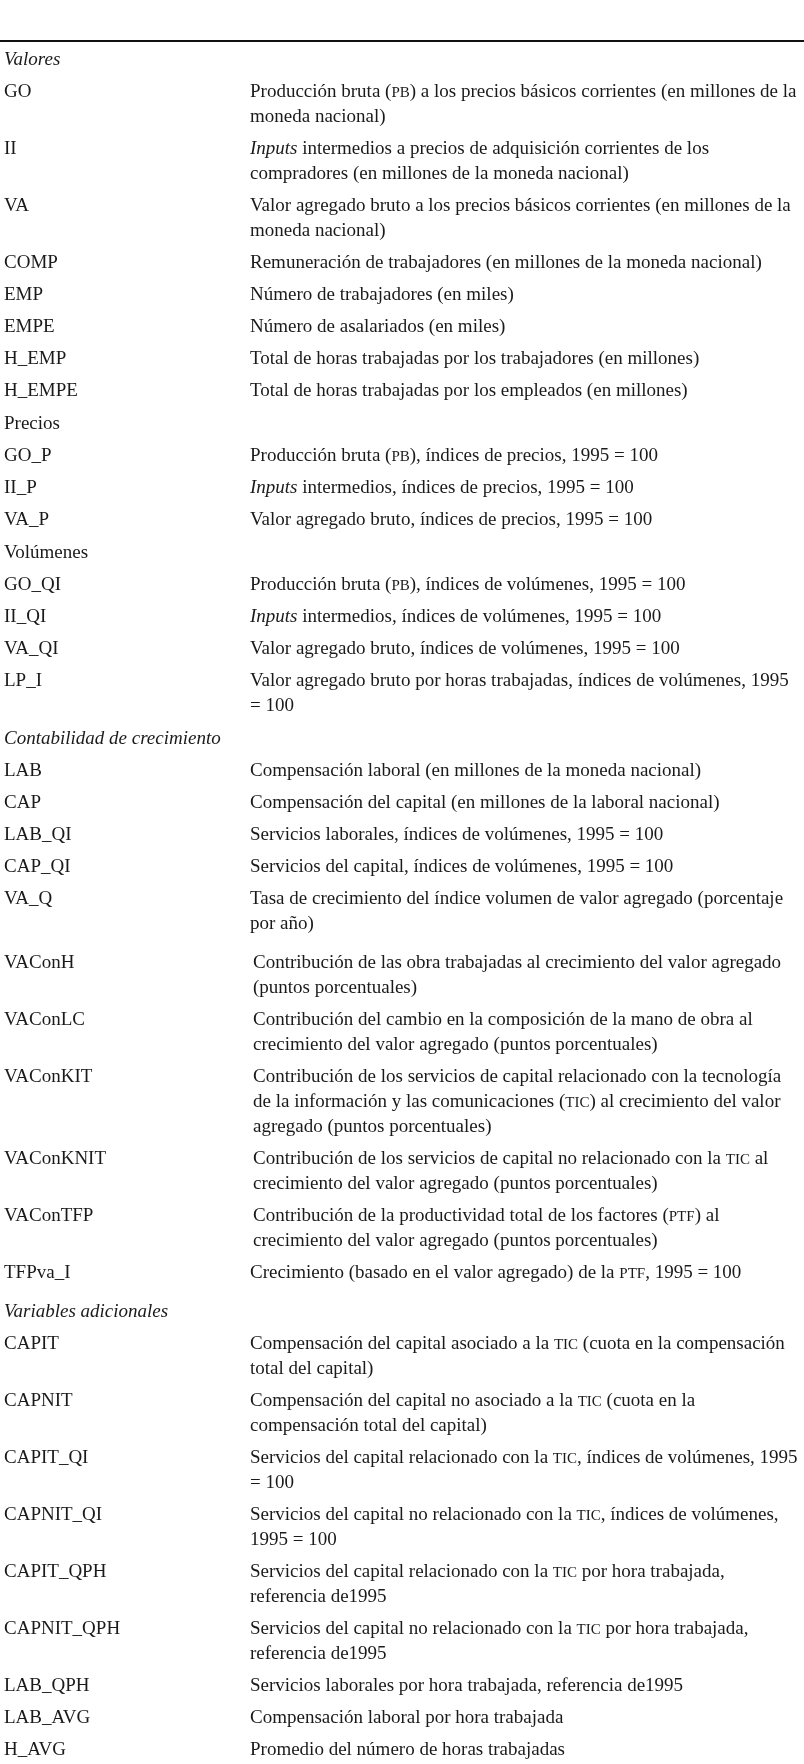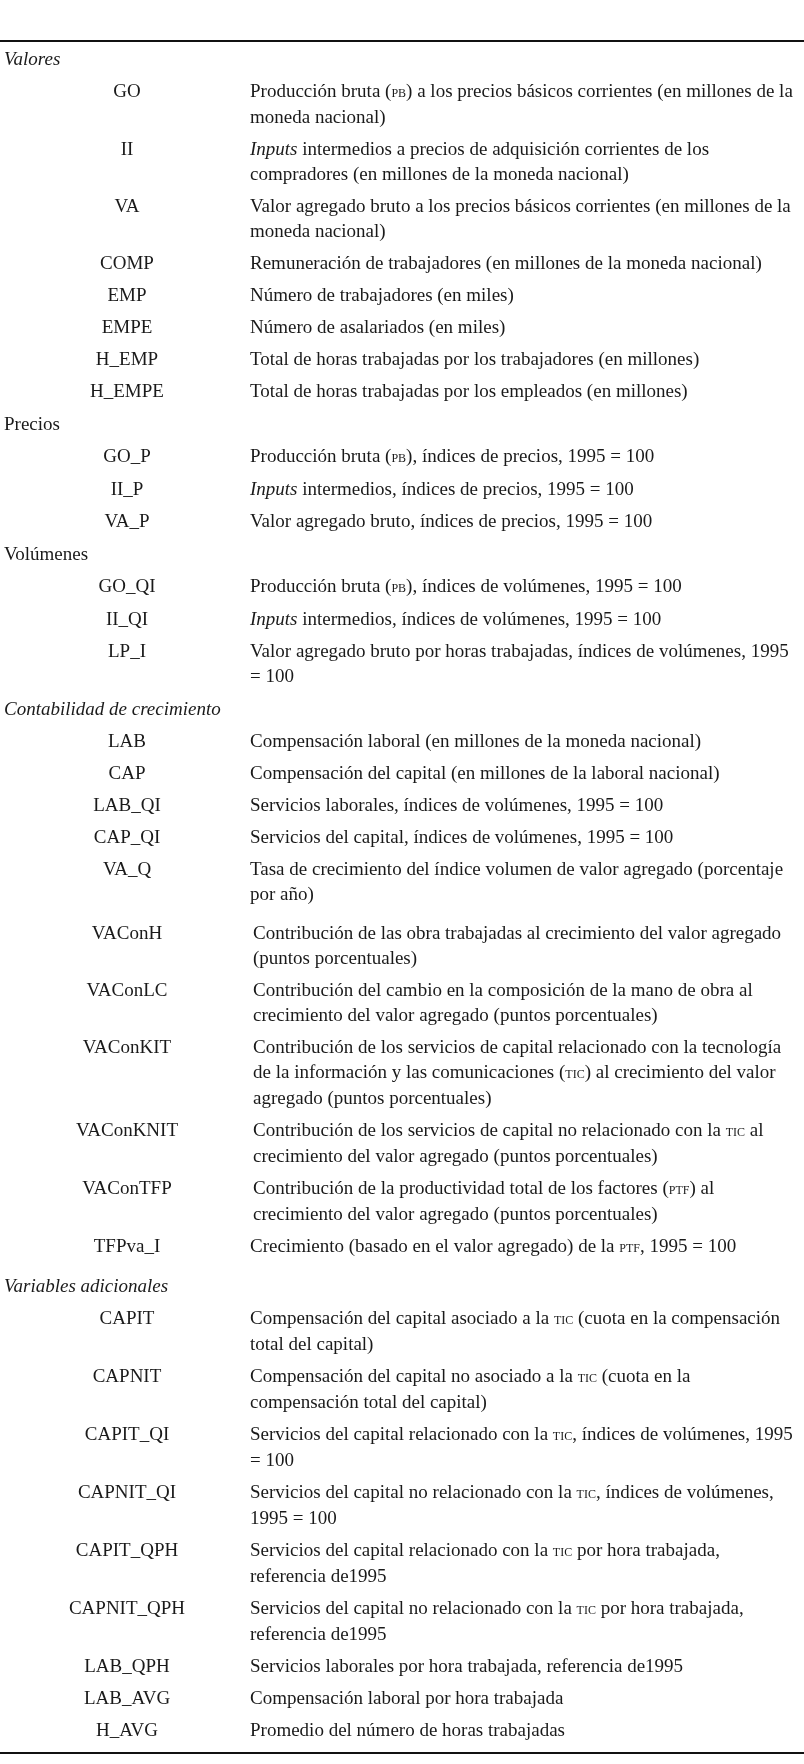--- a/index.html
+++ b/index.html
@@ -44,41 +44,40 @@
       align-items: flex-end;
     }
     .row.spaced {
       padding-top: 10px;
     }
     .code {
       width: 250px;
       padding-left: 4px;
       box-sizing: border-box;
       flex: 0 0 250px;
-      text-align: center;
     }
     .row.indent .code {
     }
     .row.indent .desc {
       padding-left: 3px;
     }
     .desc {
       flex: 1 1 auto;
       padding-right: 4px;
     }
     .section-label.italic {
       font-style: italic;
     }
     .section-label {
       padding-left: 4px;
     }
     .sc {
       font-variant: small-caps;
       text-transform: lowercase;
-      font-size: 17px;
+      font-size: 21px;
     }
     i { }
   </style>
 </head>
 <body>
 
 <div class="doc">
   <div class="rule"></div>
 
   <div class="row section">
@@ -138,20 +137,24 @@
   </div>
   <div class="row">
     <span class="code">GO_QI</span>
     <span class="desc">Producción bruta (<span class="sc">PB</span>), índices de volúmenes, 1995 = 100</span>
   </div>
   <div class="row">
     <span class="code">II_QI</span>
     <span class="desc"><i>Inputs</i> intermedios, índices de volúmenes, 1995 = 100</span>
   </div>
   <div class="row">
+    <span class="code">VA_QI</span>
+    <span class="desc">Valor agregado bruto, índices de volúmenes, 1995 = 100</span>
+  </div>
+  <div class="row">
     <span class="code">LP_I</span>
     <span class="desc">Valor agregado bruto por horas trabajadas, índices de volúmenes, 1995 = 100</span>
   </div>
 
   <div class="row section">
     <span class="section-label italic">Contabilidad de crecimiento</span>
   </div>
   <div class="row">
     <span class="code">LAB</span>
     <span class="desc">Compensación laboral (en millones de la moneda nacional)</span>

